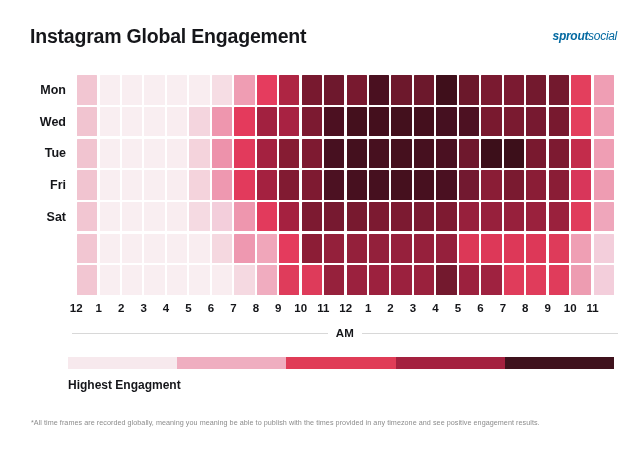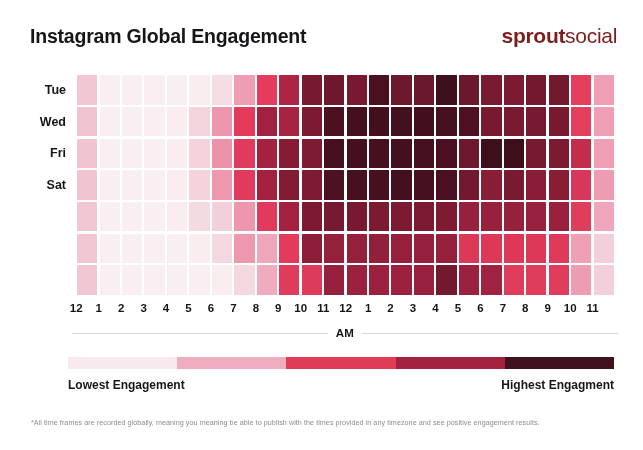--- a/index.html
+++ b/index.html
@@ -33,24 +33,25 @@
     justify-content: space-between;
   }
   .title {
     font-size: 19.5px;
     font-weight: bold;
     letter-spacing: -0.2px;
     color: #15161a;
     white-space: nowrap;
   }
   .logo {
-    font-size: 21px;
-    color: #7f1d1d;
+    font-size: 12px;
+    color: #0369a1;
     white-space: nowrap;
     letter-spacing: -0.3px;
+    font-style: italic;
   }
   .logo .lo-b { font-weight: bold; }
   .logo .lo-l { font-weight: normal; }
 
   
   .plot {
     position: absolute;
     left: 76px;
     top: 74px;
     width: 539px;
@@ -165,22 +166,23 @@
 <body>
 
 <div class="card">
 
   <div class="header">
     <div class="title">Instagram Global Engagement</div>
     <div class="logo"><span class="lo-b">sprout</span><span class="lo-l">social</span></div>
   </div>
 
   <div class="daylabels">
+      <div class="day">Mon</div>
+      <div class="day">Wed</div>
       <div class="day">Tue</div>
-      <div class="day">Wed</div>
       <div class="day">Fri</div>
       <div class="day">Sat</div>
     </div>
 
   <div class="plot">
       <div class="hm-row">
         <div class="hm-cell" style="background: rgb(242, 198, 210);"></div>
         <div class="hm-cell" style="background: rgb(249, 238, 241);"></div>
         <div class="hm-cell" style="background: rgb(249, 238, 241);"></div>
         <div class="hm-cell" style="background: rgb(249, 238, 241);"></div>
@@ -400,19 +402,18 @@
 
   <div class="legend-bar">
       <div class="legend-seg" style="background: rgb(247, 233, 237);"></div>
       <div class="legend-seg" style="background: rgb(239, 174, 192);"></div>
       <div class="legend-seg" style="background: rgb(224, 60, 87);"></div>
       <div class="legend-seg" style="background: rgb(164, 33, 63);"></div>
       <div class="legend-seg" style="background: rgb(63, 18, 29);"></div>
     </div>
 
   <div class="legend-labels">
-    <span>Lowest Engagement</span>
     <span>Highest Engagment</span>
   </div>
 
   <div class="footnote">*All time frames are recorded globally, meaning you meaning be able to publish with the times provided in any timezone and see positive engagement results.</div>
 
 </div>
 
 </body></html>

